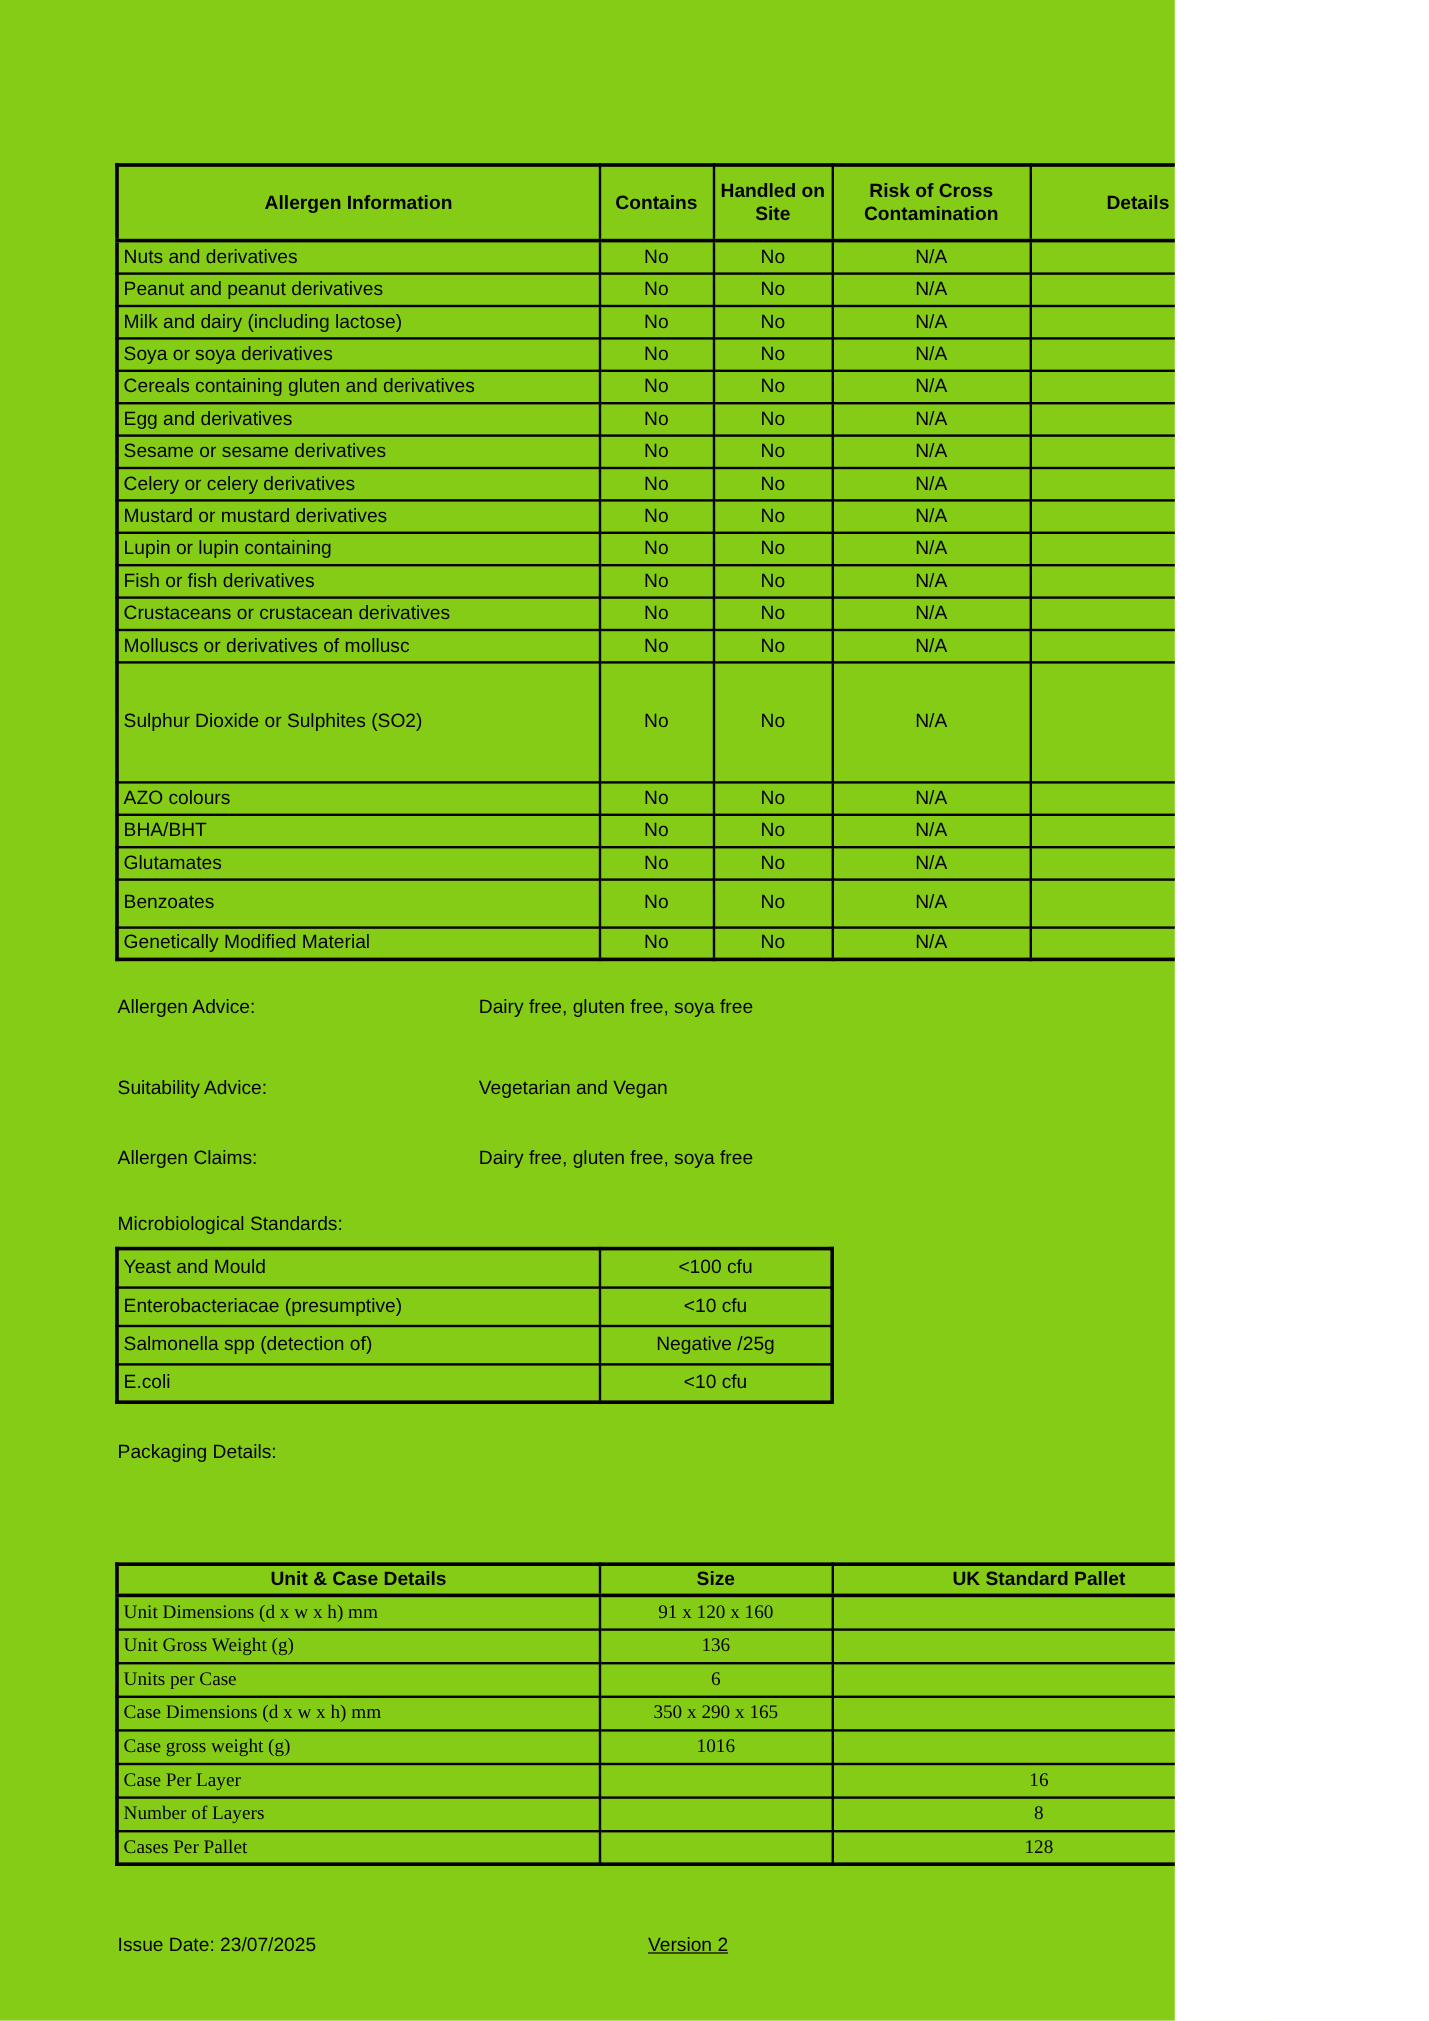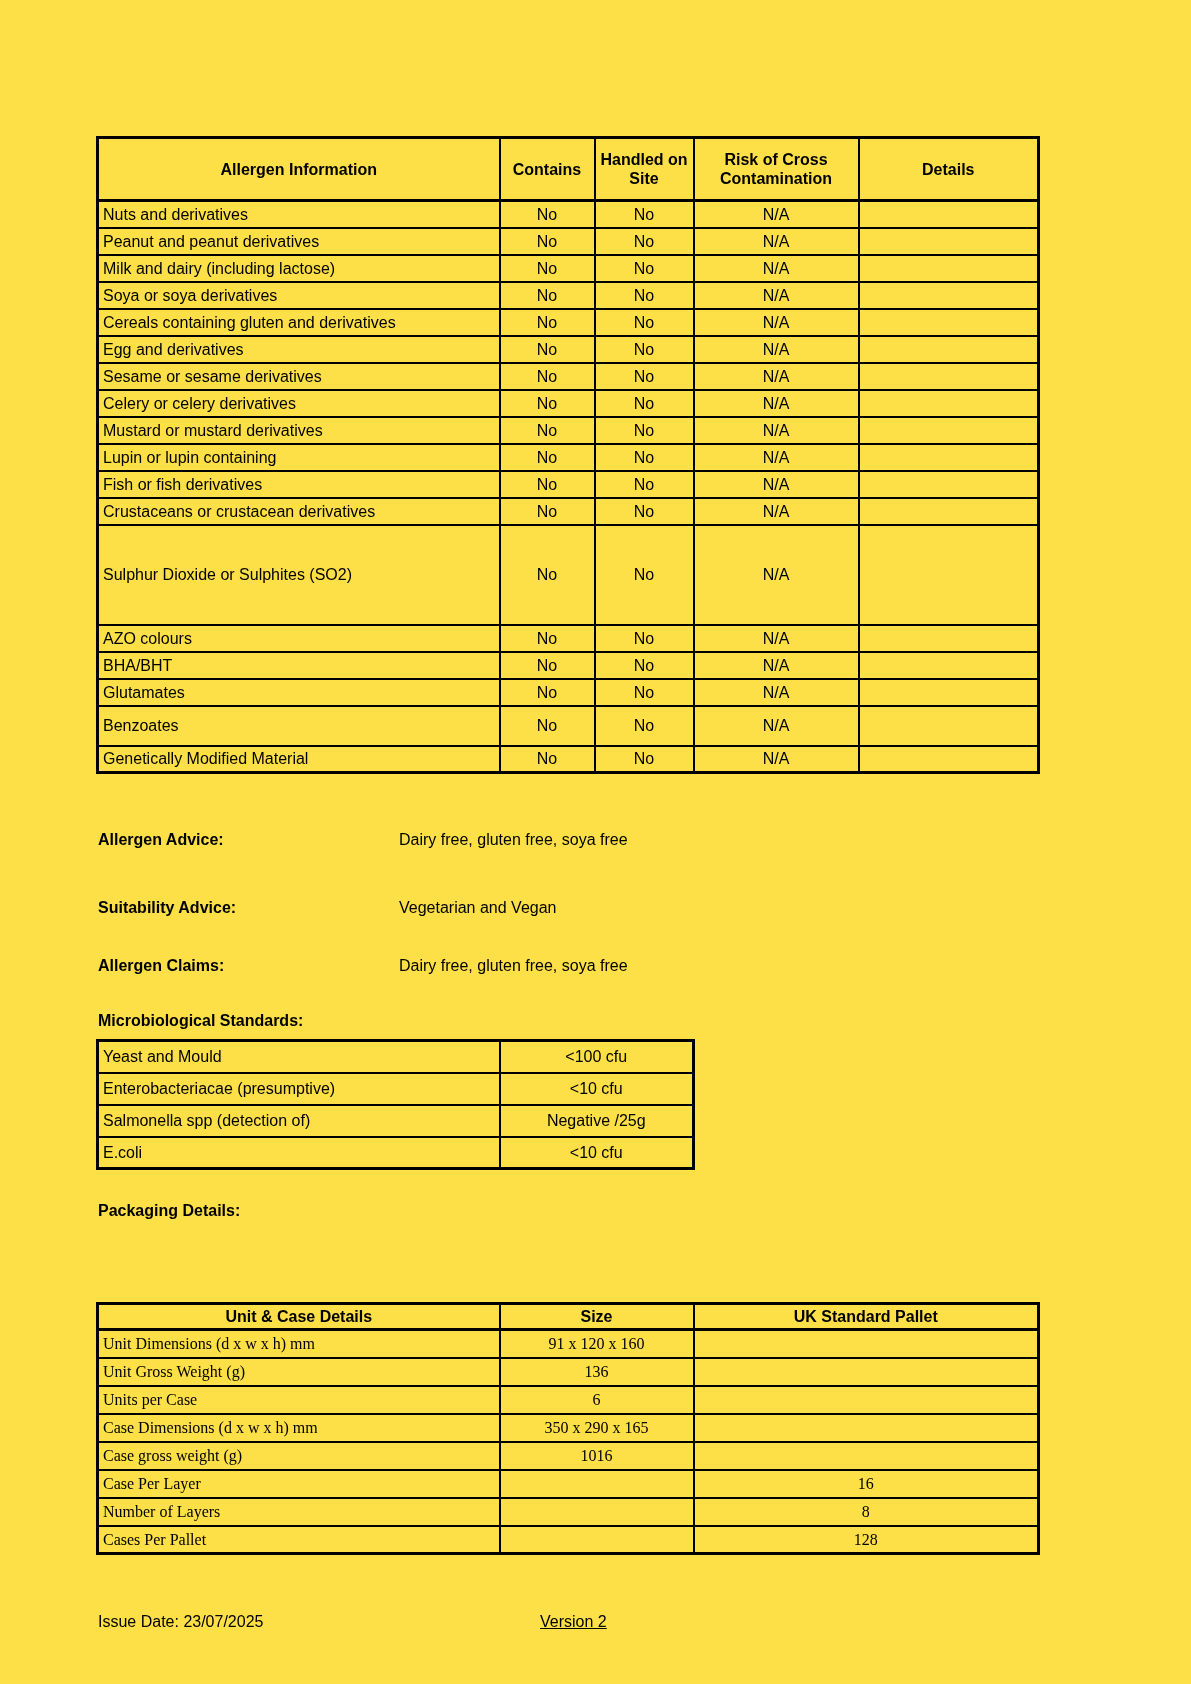--- a/index.html
+++ b/index.html
@@ -1,20 +1,20 @@
 <!DOCTYPE html>
 <html><head>
 <meta charset="utf-8">
 <style>
   html, body { margin: 0; padding: 0; background: #fff; }
   .page {
     position: relative;
-    width: 1191px;
+    width: 979px;
     height: 1684px;
-    background: #fde047;
+    background: #84cc16;
     font-family: "Liberation Sans", sans-serif;
     color: #000;
     font-size: 16px;
     overflow: hidden;
   }
   table {
     position: absolute;
     border-collapse: collapse;
     table-layout: fixed;
     border: 3px solid #000;
@@ -44,21 +44,21 @@
   
   .micro-table { left: 96px; top: 1039px; width: 596px; }
   .micro-table tr { height: 32px; }
 
   
   .packaging-table { left: 96px; top: 1266px; width: 941px; margin-top: 36px; }
   .packaging-table thead tr { height: 24px; }
   .packaging-table tbody tr { height: 28px; font-family: Liberation Serif, serif; }
 
   .text-line { position: absolute; white-space: nowrap; line-height: 20px; }
-  .bold { font-weight: bold; }
+  .bold { font-weight: normal; }
 
   .advice-label-0 { left: 98px;  top: 830px; }
   .advice-value-0 { left: 399px; top: 830px; }
   .advice-label-1 { left: 98px;  top: 898px; }
   .advice-value-1 { left: 399px; top: 898px; }
   .advice-label-2 { left: 98px;  top: 956px; }
   .advice-value-2 { left: 399px; top: 956px; }
 
   .micro-heading     { left: 98px; top: 1011px; }
   .packaging-heading { left: 98px; top: 1201px; }
@@ -166,20 +166,27 @@
           <td class="cell-center">N/A</td>
           <td class="cell-center"></td>
         </tr>
         <tr class="r-n">
           <td class="cell-left">Crustaceans or crustacean derivatives</td>
           <td class="cell-center">No</td>
           <td class="cell-center">No</td>
           <td class="cell-center">N/A</td>
           <td class="cell-center"></td>
         </tr>
+        <tr class="r-n">
+          <td class="cell-left">Molluscs or derivatives of mollusc</td>
+          <td class="cell-center">No</td>
+          <td class="cell-center">No</td>
+          <td class="cell-center">N/A</td>
+          <td class="cell-center"></td>
+        </tr>
         <tr class="r-t">
           <td class="cell-left">Sulphur Dioxide or Sulphites (SO2)</td>
           <td class="cell-center">No</td>
           <td class="cell-center">No</td>
           <td class="cell-center">N/A</td>
           <td class="cell-center"></td>
         </tr>
         <tr class="r-n">
           <td class="cell-left">AZO colours</td>
           <td class="cell-center">No</td>

